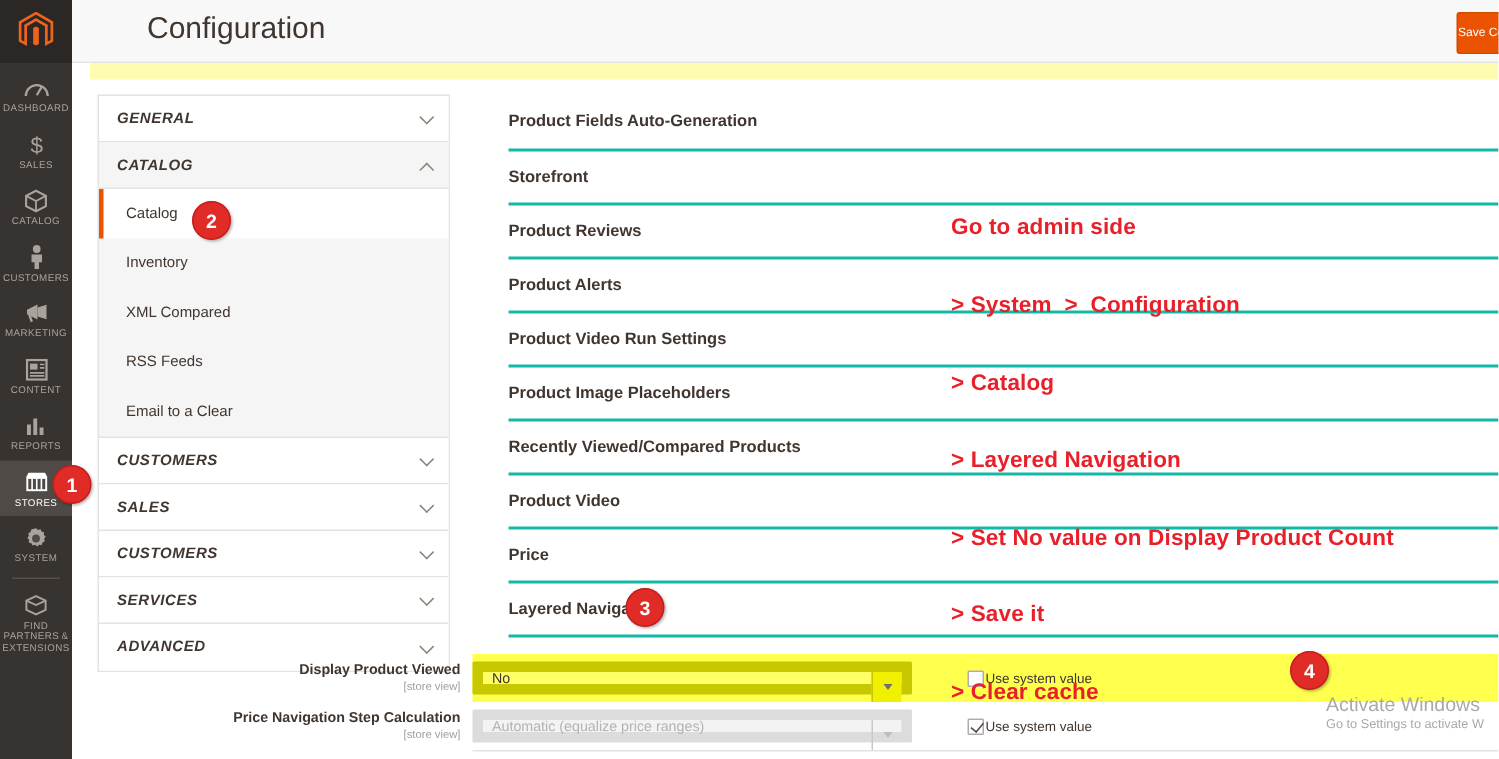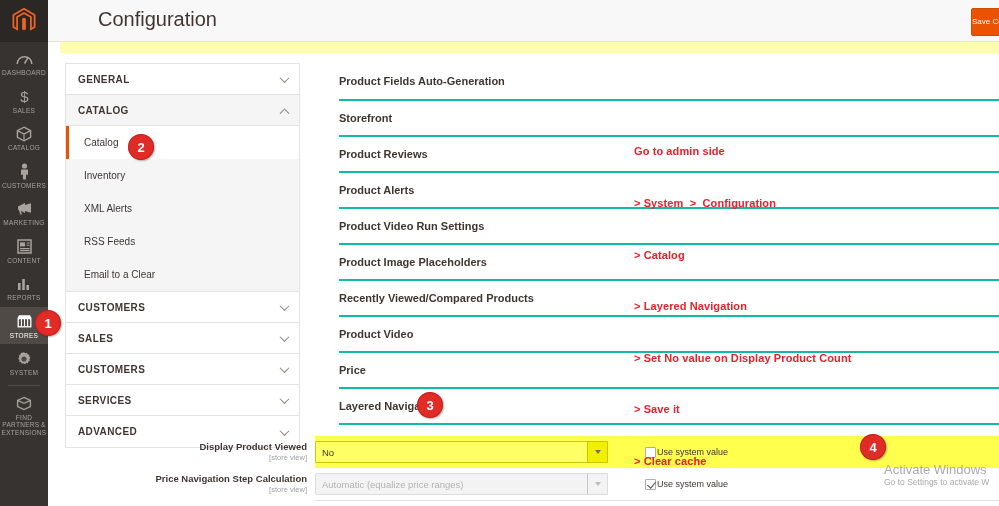--- a/index.html
+++ b/index.html
@@ -75,20 +75,21 @@
     border: 1px solid #e3e3e3; background: #fff;
   }
   .cfg-section {
     position: relative;
     height: 31px;
     border-bottom: 1px solid #e3e3e3;
     display: flex; align-items: center;
     padding: 0 12px;
     cursor: pointer;
     background: #fff;
+    font-style: italic;
   }
   .cfg-section.open { background: #f5f5f5; }
   .cfg-section .nm {
     font-size: 10px; font-weight: bold; color: #41362f; letter-spacing: .4px;
   }
   .chev {
     position: absolute; right: 11px; top: 50%; margin-top: -3px;
     width: 7px; height: 7px; border-right: 1.4px solid #8c8378; border-bottom: 1.4px solid #8c8378;
   }
   .chev.down { transform: rotate(45deg) translate(-1px,-1px); }
@@ -124,21 +125,21 @@
     background: #e02b27;
     box-shadow: 0 0 0 1px rgba(150,0,0,.35) inset, 1px 1px 2px rgba(0,0,0,.3);
     color: #fff; font-size: 13px; font-weight: bold;
     display: flex; align-items: center; justify-content: center;
     z-index: 40;
   }
 
   
   .annot {
     position: absolute; left: 634px; top: 109px;
-    color: #e8202a; font-size: 11px; font-weight: bold; line-height: 17.2px;
+    color: #e8202a; font-size: 15px; font-weight: bold; line-height: 17.2px;
     white-space: pre; z-index: 30;
   }
   .annot div { letter-spacing: .1px; }
 
   
   .form-area { position: absolute; left: 267px; top: 394px; width: 684px; }
   .field-row {
     position: relative; height: 32px; display: flex; align-items: center;
   }
   .field-row.hl { background: #ffff4d; }
@@ -146,21 +147,21 @@
     position: absolute; right: 100%; width: 200px; text-align: right; padding-right: 8px;
   }
   .field-label .fl {
     font-size: 9.5px; font-weight: bold; color: #41362f; display: block; line-height: 12px;
   }
   .field-label .sv {
     font-size: 7.5px; color: #9e9e9e; display: block; line-height: 10px;
   }
   .sel {
     position: relative; width: 293px; height: 22px;
-    border: 1px solid #22c55e; background: #fff; border-radius: 1px;
+    border: 7px solid #22c55e; background: #fff; border-radius: 1px;
     font-size: 9.5px; color: #41362f;
     display: flex; align-items: center; padding-left: 6px;
     cursor: pointer;
   }
   .sel.yellowsel { background: #ffff66; border-color: #c8c800; }
   .sel.disabled { background: #f3f3f3; border-color: #dcdcdc; color: #b3b3b3; cursor: default; }
   .sel .arrowbox {
     position: absolute; right: 0; top: 0; width: 20px; height: 20px;
     border-left: 1px solid #c9c9c9;
     display: flex; align-items: center; justify-content: center;
@@ -338,21 +339,21 @@
       </div>
 
       <div class="cfg-sub">
         <div class="cfg-subitem current">
           <span>Catalog</span>
         </div>
         <div class="cfg-subitem">
           <span>Inventory</span>
         </div>
         <div class="cfg-subitem">
-          <span>XML Alerts</span>
+          <span>XML Compared</span>
         </div>
         <div class="cfg-subitem">
           <span>RSS Feeds</span>
         </div>
         <div class="cfg-subitem">
           <span>Email to a Clear</span>
         </div>
       </div>
 
       <div class="cfg-section">

